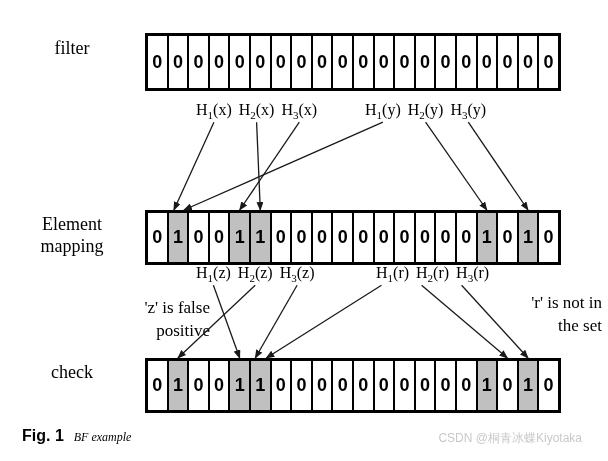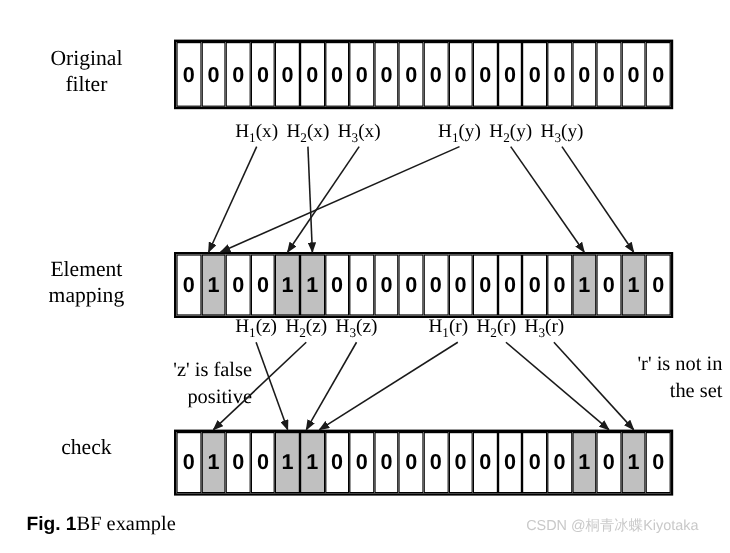--- a/index.html
+++ b/index.html
@@ -29,41 +29,40 @@
   #label-original { top:38px; }
   #label-mapping  { top:214px;text-align:center; }
   #label-check    { top:362px; }
   .hashgroup {
     position:absolute; display:flex; gap:7px; font-size:16px; white-space:nowrap;
   }
   .hashgroup sub { font-size:11px; }
   #group-top-x    { left:196px; top:101px; }
   #group-top-y    { left:365px; top:101px; }
   #group-bottom-z { left:196px; top:264px; }
-  #group-bottom-r { left:357px; top:264px; }
+  #group-bottom-r { left:376px; top:264px; }
   .note { position:absolute; text-align:right; font-size:17px; line-height:1.35; }
   #z-note { left:70px;  top:297px; width:140px; }
   #r-note { left:490px; top:292px; width:112px; }
   #caption { position:absolute; left:22px; top:427px; font-size:16px; white-space:nowrap; }
   #caption .fig-label { font-family:"Liberation Sans", sans-serif; font-weight:bold; font-size:16px; }
-  #caption .fig-title { font-family:"Liberation Serif", serif; font-size:17px; }
+  #caption .fig-title { font-family:"Liberation Serif", serif; font-style:italic; font-size:12px; margin-left:10px; }
   #watermark {
     position:absolute; right:26px; top:430px; font-family:"Liberation Sans", sans-serif;
     font-size:12px; color:#c9c9c9; white-space:nowrap;
   }
   #arrows { position:absolute; left:0; top:0; width:608px; height:461px; pointer-events:none; }
   #arrows line { stroke:#1a1a1a; stroke-width:1.3; }
 </style>
 </head>
 <body>
 
 <div id="canvas">
 
   <div class="rowlabel" id="label-original">
-      <div>Original</div>
       <div>filter</div>
     </div>
   <div class="bitrow" id="row-original">
       <div class="cell">0</div>
       <div class="cell">0</div>
       <div class="cell">0</div>
       <div class="cell">0</div>
       <div class="cell">0</div>
       <div class="cell">0</div>
       <div class="cell">0</div>

